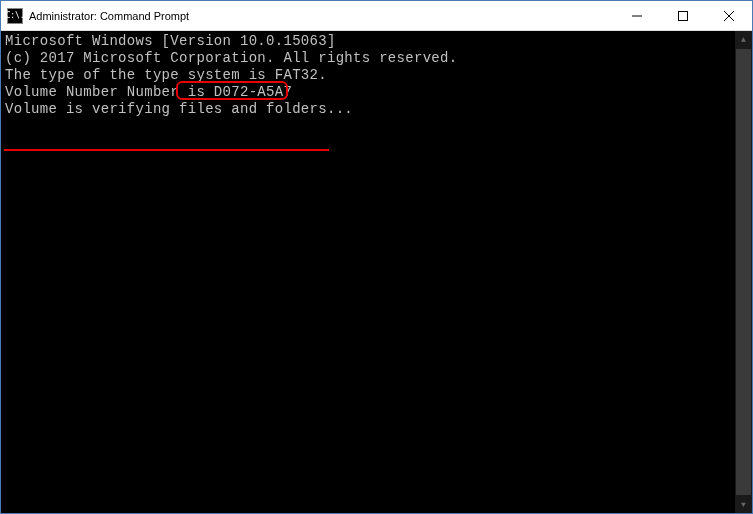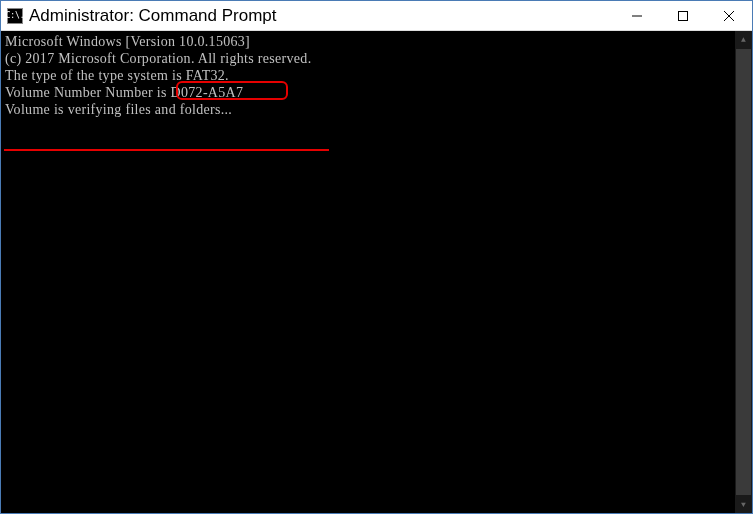--- a/index.html
+++ b/index.html
@@ -38,21 +38,21 @@
       font-size: 8px;
       font-family: "Consolas", monospace;
       display: flex;
       align-items: center;
       justify-content: center;
       margin-right: 6px;
       border: 1px solid #888;
     }
     .titlebar-title {
       flex: 1;
-      font-size: 17px;
+      font-size: 11px;
       color: #000;
     }
     .window-controls {
       display: flex;
       height: 100%;
     }
     .window-control {
       width: 46px;
       height: 100%;
       display: flex;
@@ -72,21 +72,20 @@
       font-size: 14px;
       line-height: 17px;
       padding: 2px 4px;
       position: relative;
       overflow: hidden;
       letter-spacing: 0.3px;
     }
     .terminal-line {
       white-space: pre;
       position: relative;
-      font-family: Liberation Serif, serif;
     }
     .annot-box {
       position: absolute;
       border: 2px solid #e60000;
       border-radius: 6px;
       pointer-events: none;
     }
     .annot-line {
       position: absolute;
       border-bottom: 2px solid #e60000;

